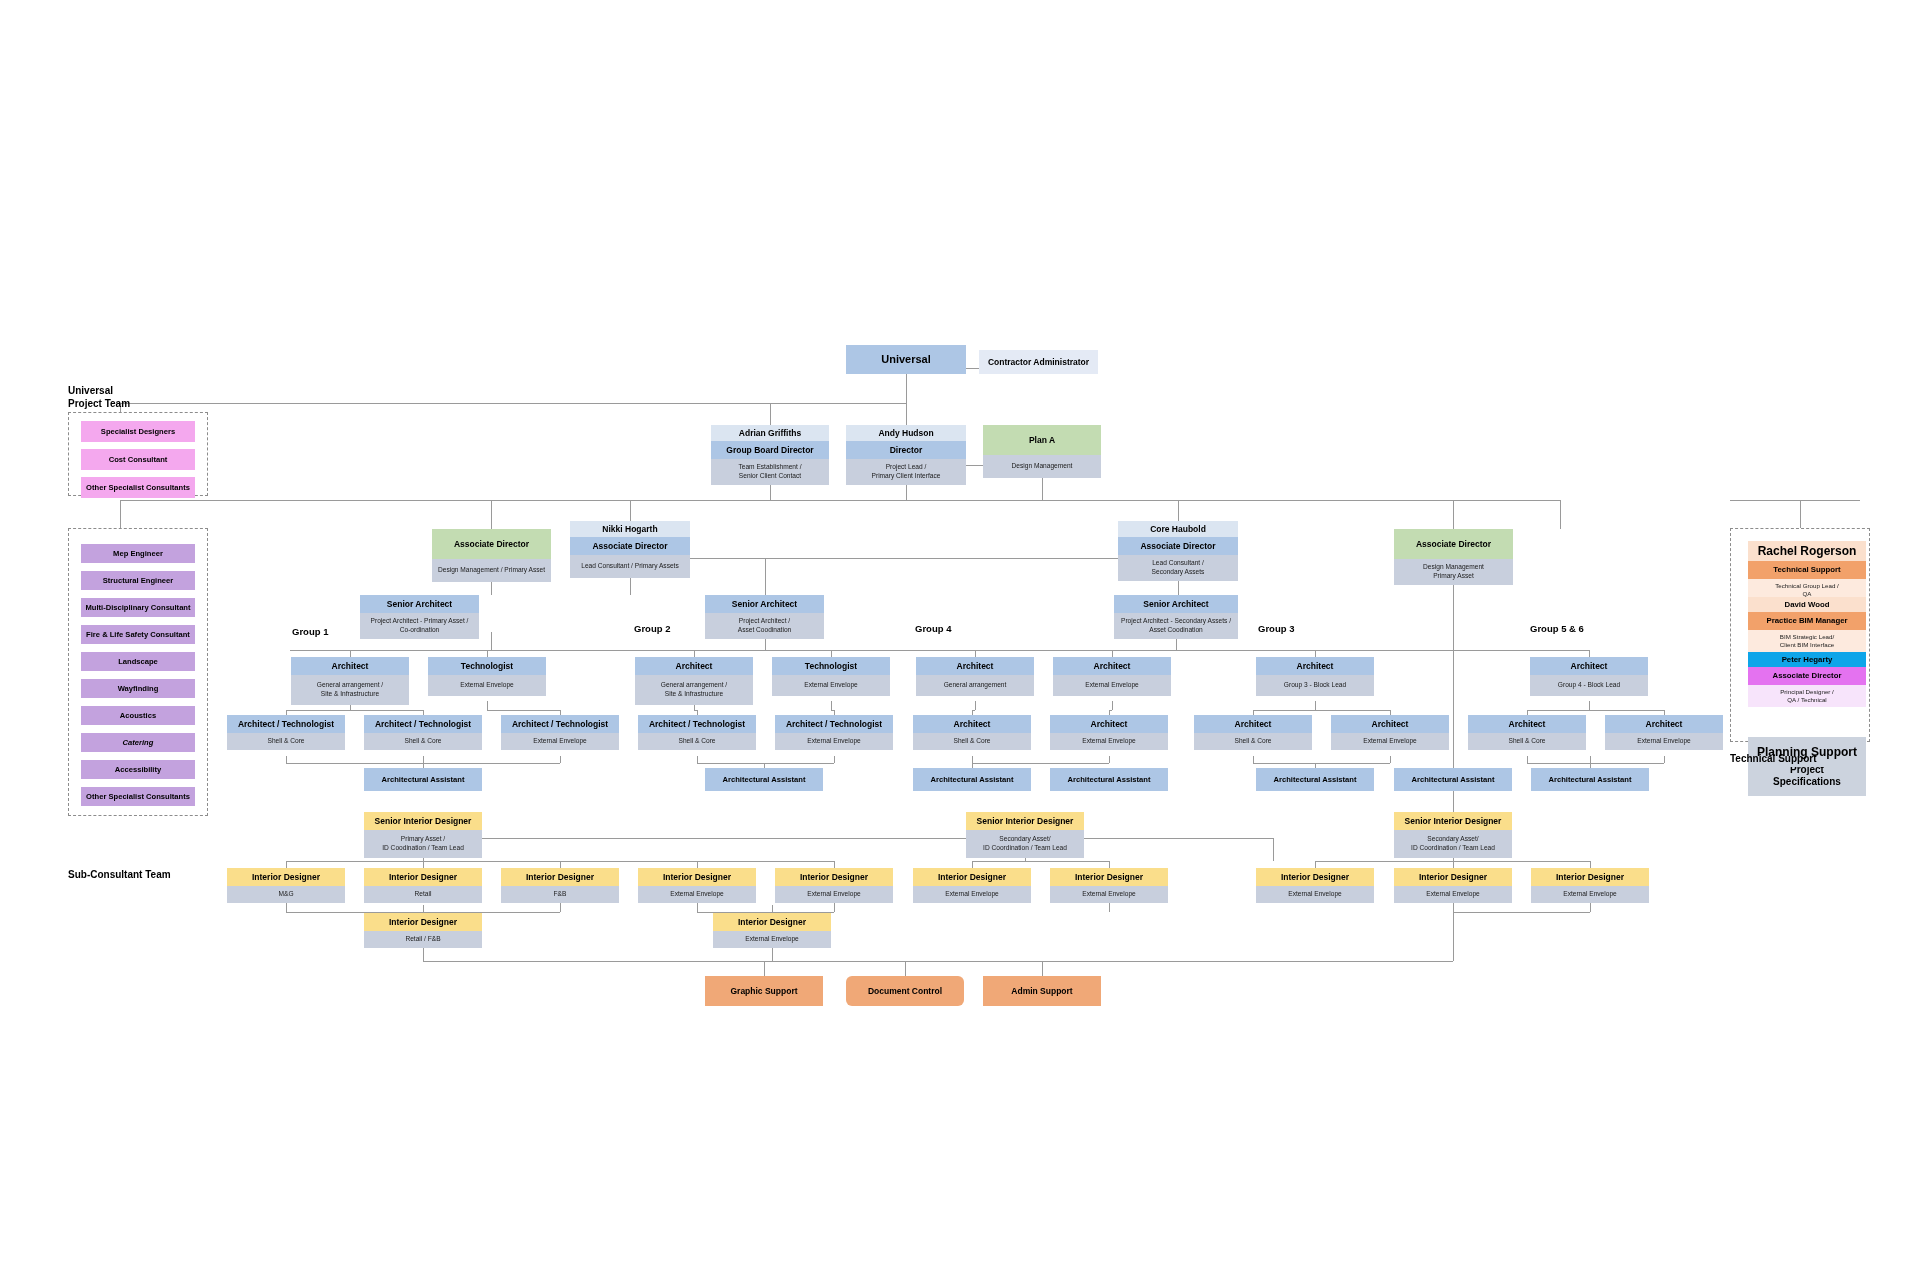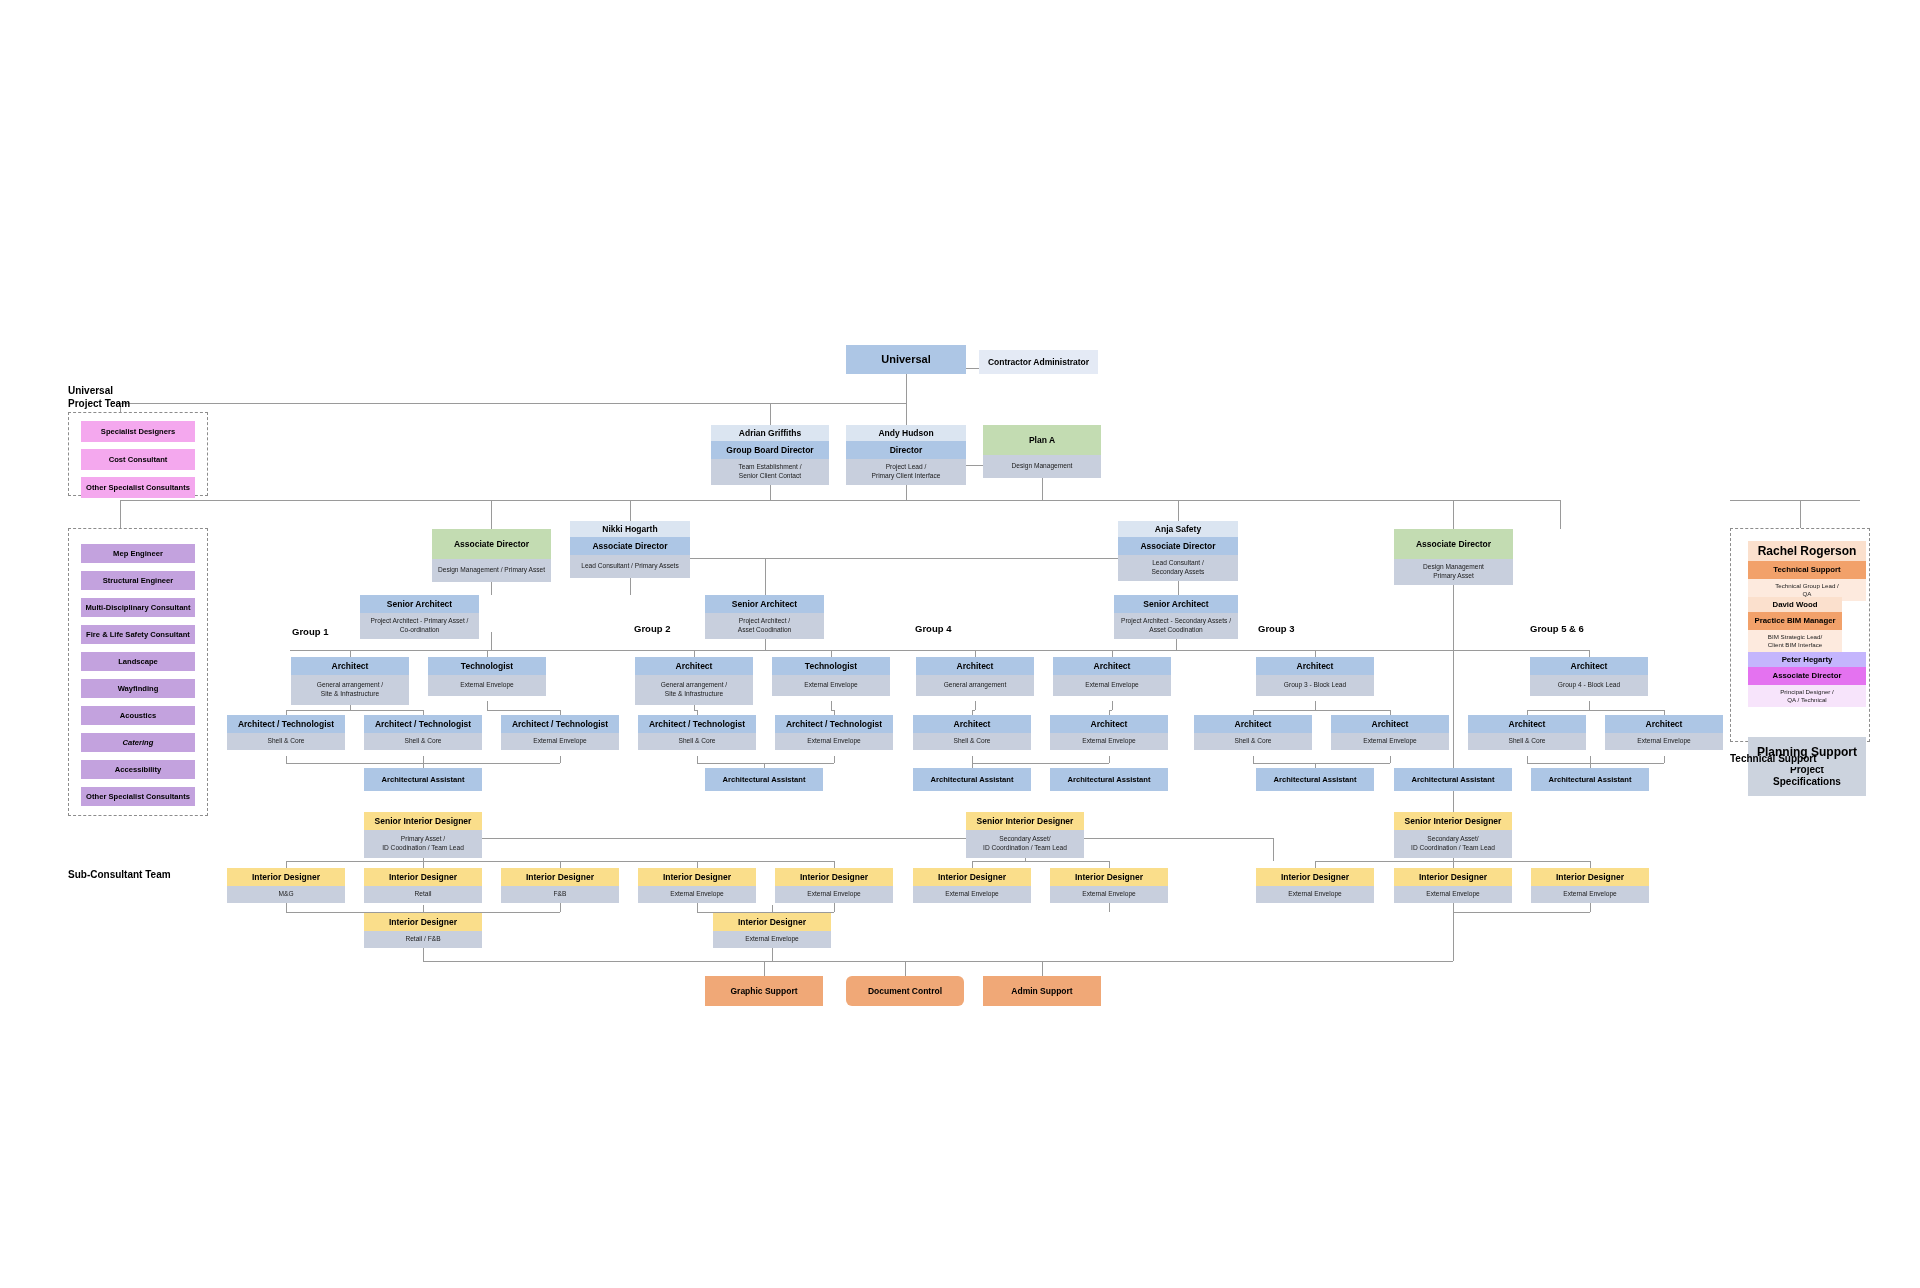--- a/index.html
+++ b/index.html
@@ -29,21 +29,21 @@
     padding: 4px 2px;
   }
   .rl-green { background: #c3dcb2; }
   .rl-yellow { background: #fade8b; }
   .rl-orange { background: #f0a877; }
   .rl-pink   { background: #f4a8ee; }
   .rl-purple { background: #c3a2de; }
   .nm-orange { background: #fbe0cd; }
   .rl-or2    { background: #f2a16a; }
   .ds-orange { background: #fdeade; }
-  .nm-violet { background: #c4b5fd; text-align: center; }
+  .nm-violet { background: #0ea5e9; text-align: center; }
   .rl-violet { background: #e472f0; }
   .ds-violet { background: #f7e4fb; }
   .rl-tsgrey { background: #ccd3de; }
   .node.big .rl { font-size: 11px; padding: 8px 2px; }
 
   
   .ln { position: absolute; background: #9a9a9a; }
   .lh { height: 1px; }
   .lv { width: 1px; }
 
@@ -230,21 +230,21 @@
   <div class="node" style="left:432px;top:529px;width:119px;">
     <div class="rl rl-green" style="padding:10px 2px;">Associate Director</div>
     <div class="ds" style="padding:7px 2px;">Design Management / Primary Asset</div>
   </div>
   <div class="node" style="left:570px;top:521px;width:120px;">
     <div class="nm">Nikki Hogarth</div>
     <div class="rl">Associate Director</div>
     <div class="ds" style="padding:7px 2px;">Lead Consultant / Primary Assets</div>
   </div>
   <div class="node" style="left:1118px;top:521px;width:120px;">
-    <div class="nm">Anja Safety</div>
+    <div class="nm">Core Haubold</div>
     <div class="rl">Associate Director</div>
     <div class="ds" style="white-space:pre-line;">Lead Consultant /
 Secondary Assets</div>
   </div>
   <div class="node" style="left:1394px;top:529px;width:119px;">
     <div class="rl rl-green" style="padding:10px 2px;">Associate Director</div>
     <div class="ds" style="white-space:pre-line;">Design Management
 Primary Asset</div>
   </div>
 
@@ -512,21 +512,21 @@
   <div class="plabel" style="left:68px;top:869px;">Sub-Consultant Team</div>
 
   <div class="panel" style="left:1730px;top:528px;width:140px;height:214px;"></div>
   <div id="ts-items">
       <div class="node" style="left: 1748px; top: 541px; width: 118px;">
         <div class="nm nm-orange" style="font-size: 12px;">Rachel Rogerson</div>
         <div class="rl rl-or2" style="font-size: 7.8px;">Technical Support</div>
         <div class="ds ds-orange" style="white-space: pre-line; padding: 3px 2px; font-size: 6.2px;">Technical Group Lead /
 QA</div>
       </div>
-      <div class="node" style="left: 1748px; top: 597px; width: 94px;">
+      <div class="node" style="left: 1748px; top: 597px; width: 118px;">
         <div class="nm nm-orange" style="font-size: 7.8px;">David Wood</div>
         <div class="rl rl-or2" style="font-size: 7.8px;">Practice BIM Manager</div>
         <div class="ds ds-orange" style="white-space: pre-line; padding: 3px 2px; font-size: 6.2px;">BIM Strategic Lead/
 Client BIM Interface</div>
       </div>
       <div class="node" style="left: 1748px; top: 652px; width: 118px;">
         <div class="nm nm-violet" style="font-size: 7.8px;">Peter Hegarty</div>
         <div class="rl rl-violet" style="font-size: 7.8px;">Associate Director</div>
         <div class="ds ds-violet" style="white-space: pre-line; padding: 3px 2px; font-size: 6.2px;">Principal Designer /
 QA / Technical</div>

